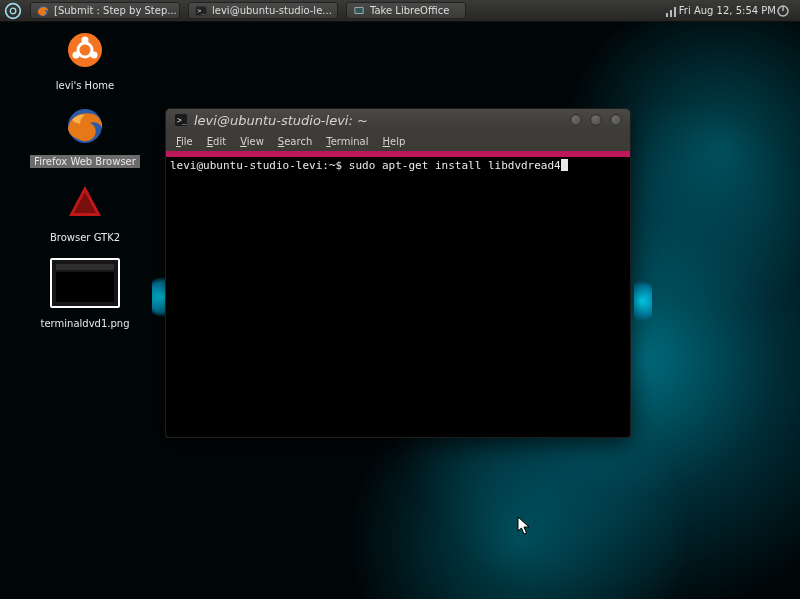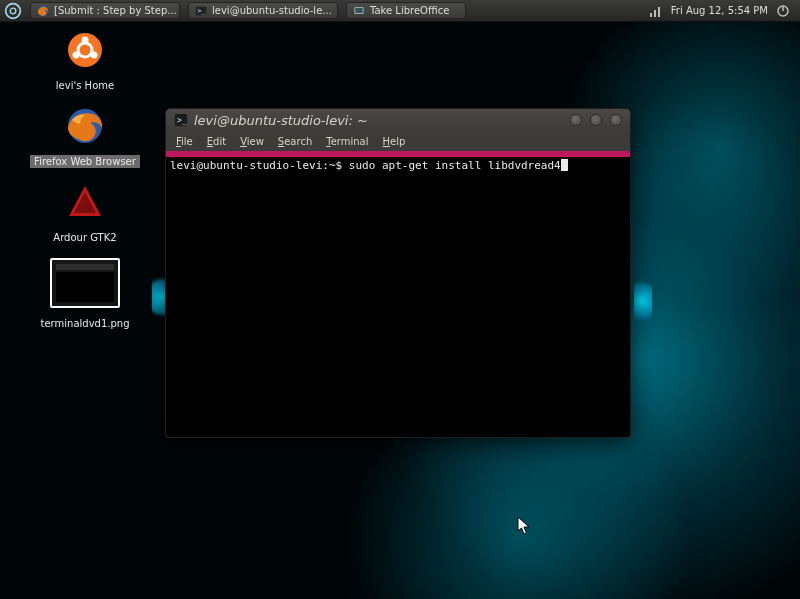--- a/index.html
+++ b/index.html
@@ -31,21 +31,21 @@
 }
 .taskbar-btn {
   display: flex; align-items: center; gap: 5px;
   background: linear-gradient(#4a4a48, #3a3a38);
   border: 1px solid #222; border-radius: 3px;
   padding: 1px 6px; height: 17px; min-width: 120px; max-width: 150px;
   cursor: default; color: #ddd;
   white-space: nowrap; overflow: hidden; text-overflow: ellipsis;
 }
 .taskbar-btn .mini-icon { width: 12px; height: 12px; flex: 0 0 12px; }
-.panel-right { display: flex; align-items: center; gap: 8px; padding-right: 10px; }
+.panel-right { display: flex; align-items: center; gap: 0; padding-right: 10px; }
 .tray-icon { width: 14px; height: 14px; }
 
 
 .desktop-icons {
   position: absolute; top: 30px; left: 20px; width: 130px;
   display: flex; flex-direction: column; gap: 14px;
 }
 .desktop-icon {
   display: flex; flex-direction: column; align-items: center; gap: 9px;
   color: #e8e8e8; text-align: center; cursor: default;
@@ -190,21 +190,21 @@
     <span class="label">Firefox Web Browser</span>
   </div>
 
   <div class="desktop-icon">
     <div class="icon-img">
       <svg viewBox="0 0 40 40" width="40" height="40">
           <polygon points="20,4 36,34 4,34" fill="#c01818"></polygon>
           <polygon points="20,10 31,31 9,31" fill="#7a0d0d"></polygon>
         </svg>
     </div>
-    <span class="label">Ardour GTK2</span>
+    <span class="label">Browser GTK2</span>
   </div>
 
 
   <div class="desktop-icon">
     <div class="thumb">
       <div class="thumb-bar"></div>
       <div class="thumb-body"></div>
     </div>
     <span class="label">terminaldvd1.png</span>
   </div>

